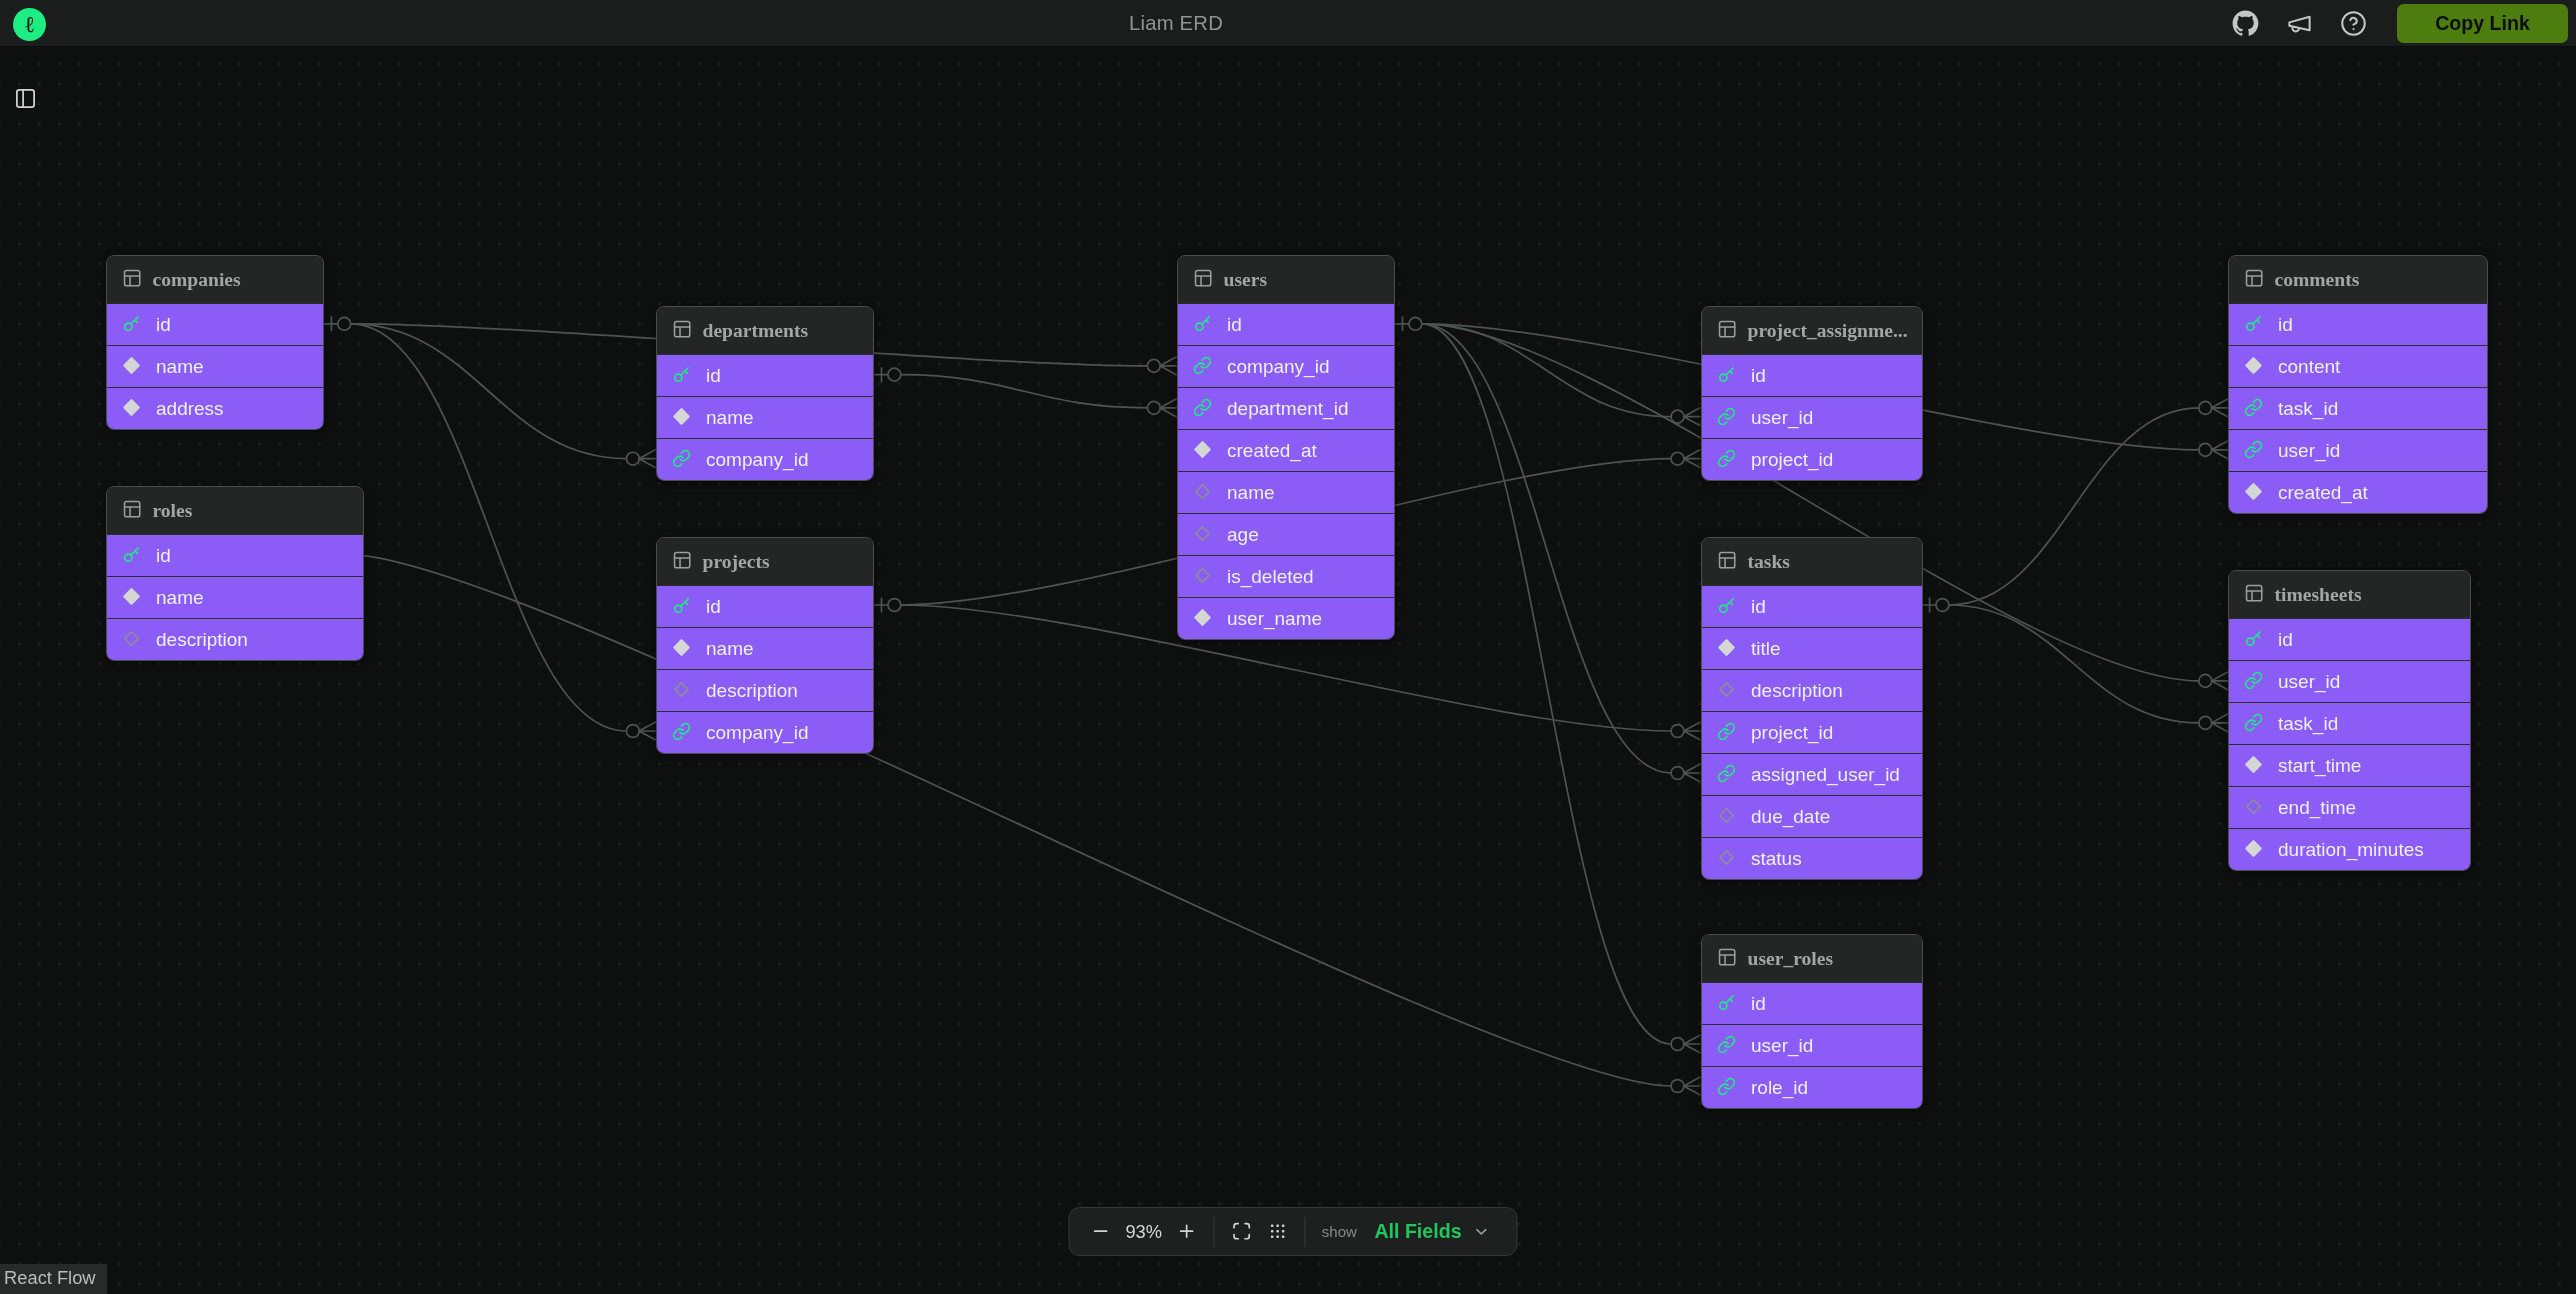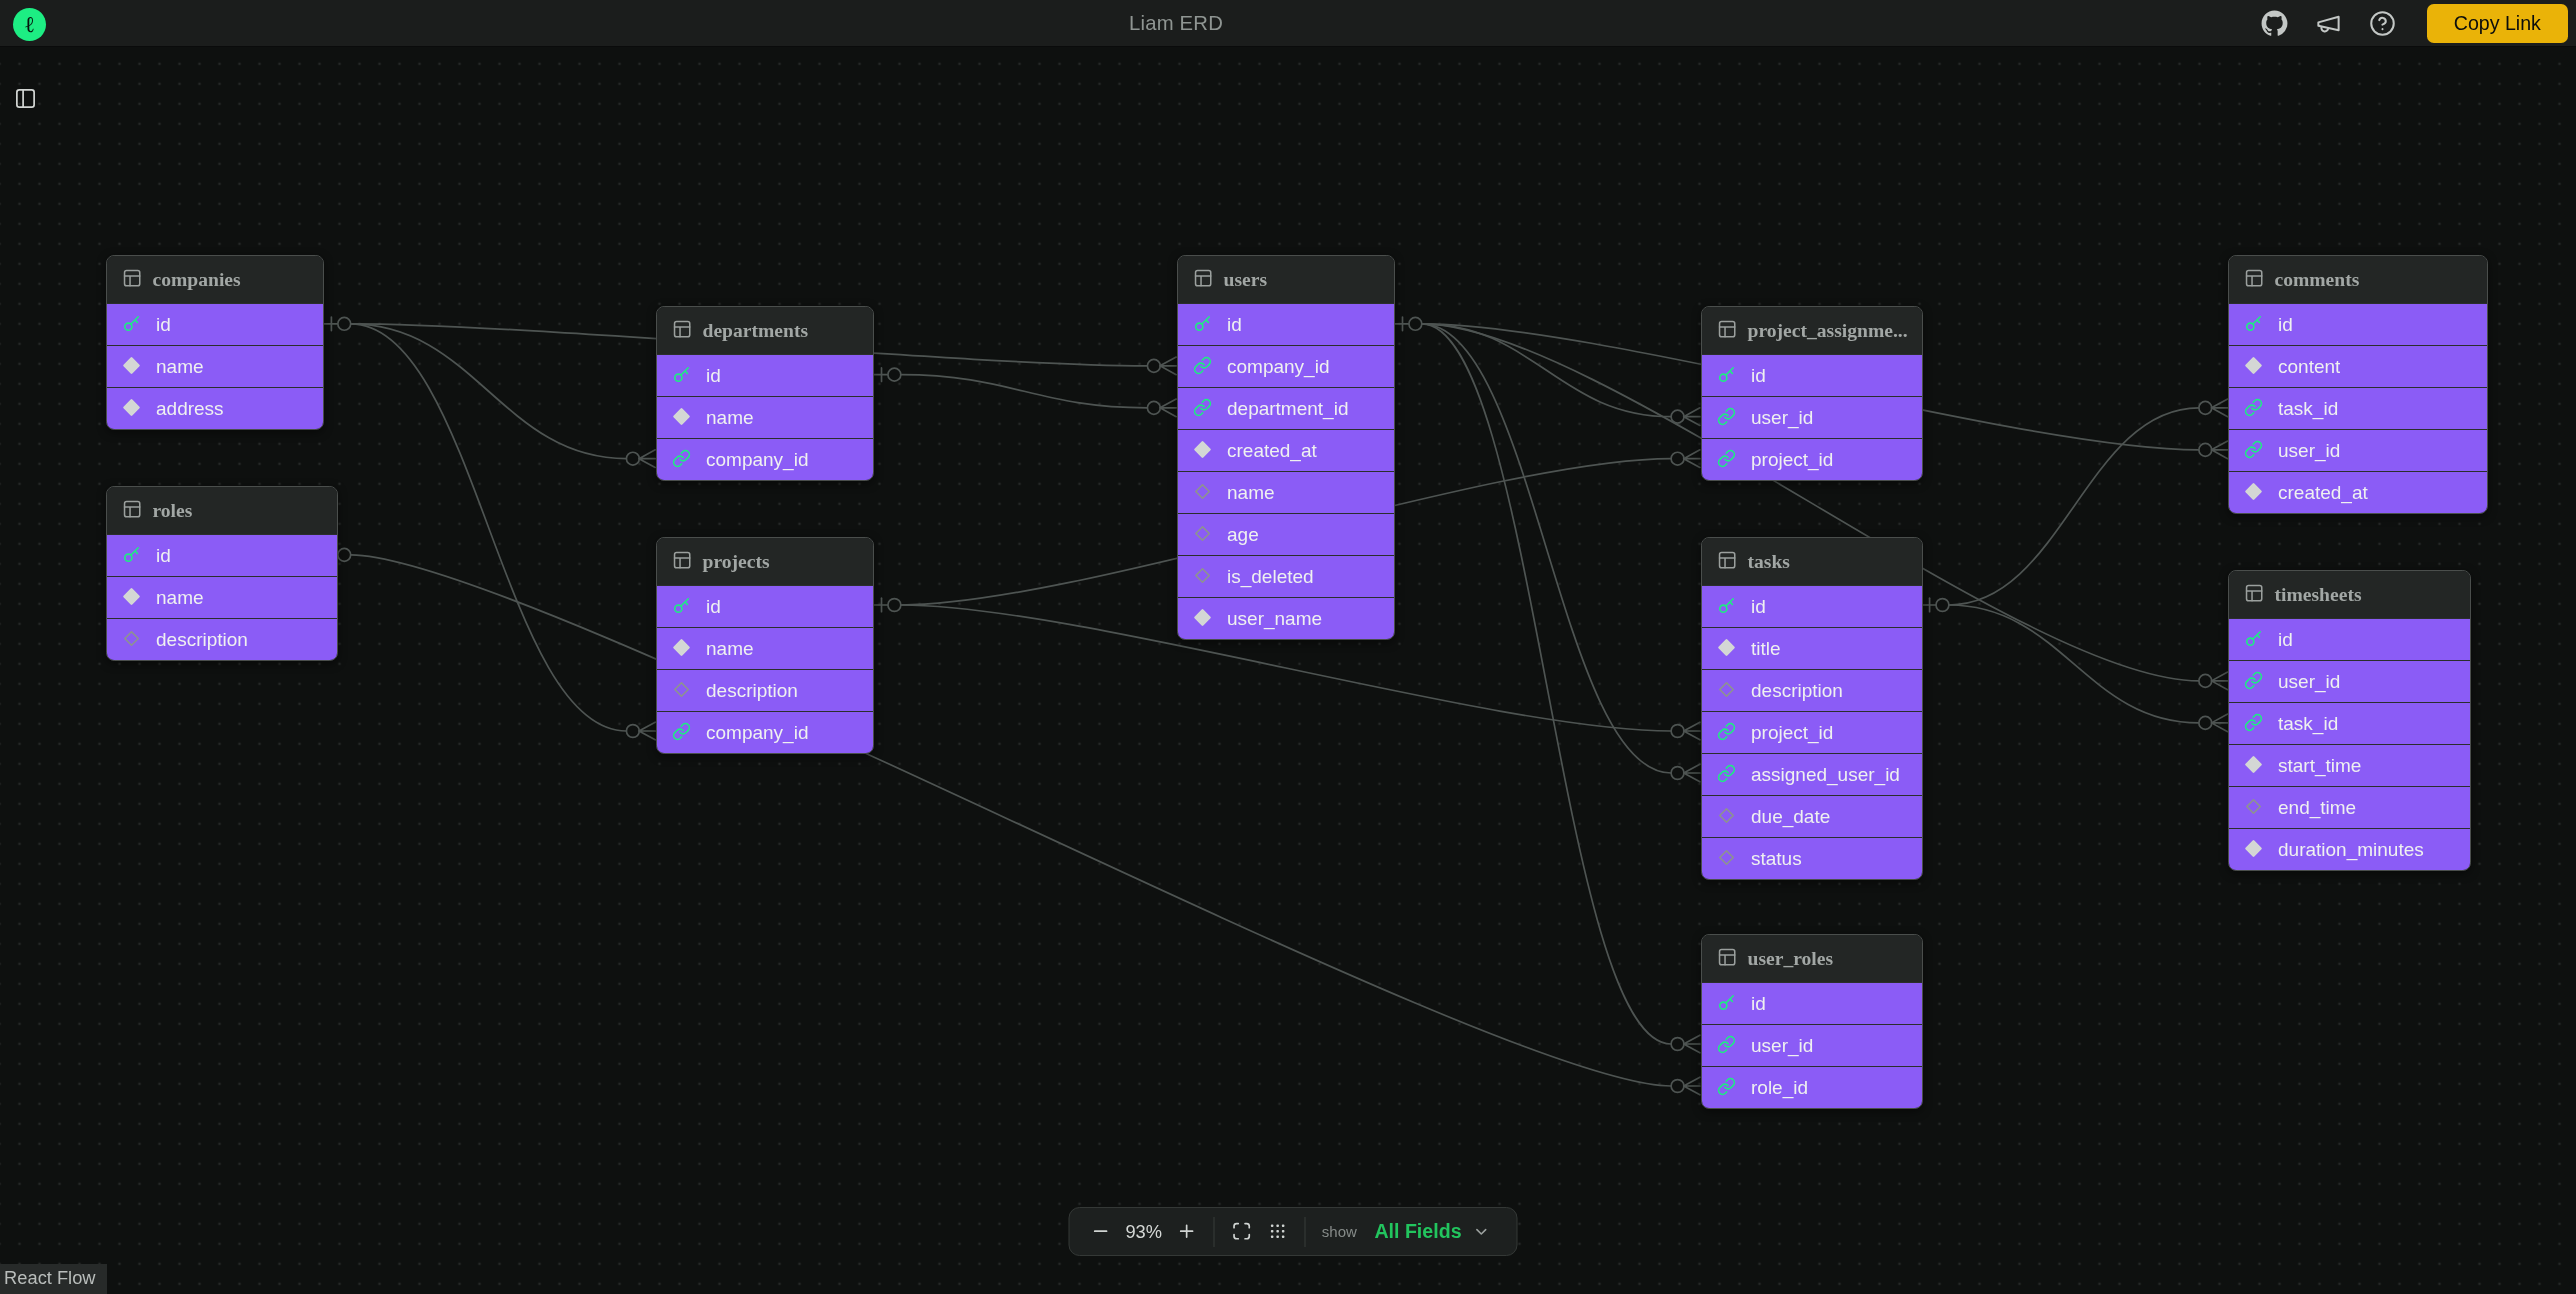--- a/index.html
+++ b/index.html
@@ -12,22 +12,22 @@
     display:flex; align-items:center; z-index:10; border-bottom:0.7px solid #0a0b0b; }
   .logo { position:absolute; left:13px; top:7.5px; width:33px; height:33px; border-radius:50%;
     background:#1ded83; color:#07130c; display:flex; align-items:center; justify-content:center;
     font-size:22.4px; font-weight:700; font-family:"DejaVu Serif", serif; }
   .app-title { position:absolute; left:1176px; top:50%; transform:translate(-50%,-50%);
     color:#8f9592; font-size:20.3px; font-weight:500; letter-spacing:0.2px; white-space:nowrap; }
   .appbar-right { position:absolute; right:8.1px; top:0; height:47px; display:flex; align-items:center; gap:23px; }
   .icon-btn { width:31px; height:31px; display:flex; align-items:center; justify-content:center;
     background:transparent; border:none; color:#c3c7c5; cursor:pointer; }
   .icon-btn svg { width:27px; height:27px; }
-  .copy-link { height:39px; padding:0 27px; margin-left:5.4px; background:#eab308; color:#0c0e0d;
-    border:none; border-radius:6.8px; font-size:19.6px; font-weight:400; font-family:inherit; cursor:pointer; }
+  .copy-link { height:39px; padding:0 38px; margin-left:5.4px; background:#4d7c0f; color:#0c0e0d;
+    border:none; border-radius:6.8px; font-size:19.6px; font-weight:700; font-family:inherit; cursor:pointer; }
 
   
   .canvas { position:absolute; left:0; top:47px; right:0; bottom:0; background-color:#0e100f;
     background-image:radial-gradient(#252827 1.5px, transparent 1.6px);
     background-size:20px 20px; background-position:9.5px 6.8px; z-index:0; }
   #edges { position:absolute; left:0; top:0; width:2576px; height:1294px; z-index:1; pointer-events:none; }
   #edges .ep, #edges .em { fill:none; stroke:#4e5452; stroke-width:2.5; stroke-linecap:round; }
   #edges .ec { fill:#0e100f; stroke:#4e5452; stroke-width:2.5; }
 
   .sidebar-toggle { position:absolute; left:10.2px; top:83px; width:31px; height:31px; z-index:5;
@@ -155,21 +155,21 @@
             </svg></span>
           <span class="fname">name</span>
         </div>
         <div class="trow">
           <span><svg class="ic-req" viewBox="0 0 24 24">
               <path d="M12 3 21 12 12 21 3 12Z" fill="currentColor" stroke="currentColor" stroke-width="3" stroke-linejoin="round"></path>
             </svg></span>
           <span class="fname">address</span>
         </div>
       </div>
-      <div class="table" style="left:106px;top:486px;width:232px">
+      <div class="table" style="left:106px;top:486px;width:258px">
         <div class="thead">
           <span><svg viewBox="0 0 24 24" fill="none" stroke="currentColor" stroke-width="1.8" stroke-linecap="round" stroke-linejoin="round">
               <rect x="3" y="3" width="18" height="18" rx="2.5"></rect>
               <path d="M3 9.5h18M9.5 9.5V21"></path>
             </svg></span>
           <span class="ttitle">roles</span>
         </div>
         <div class="trow">
           <span><svg class="ic-pk" viewBox="0 0 24 24" fill="none" stroke="currentColor" stroke-width="2" stroke-linecap="round" stroke-linejoin="round">
               <circle cx="8" cy="16" r="4.5"></circle>

